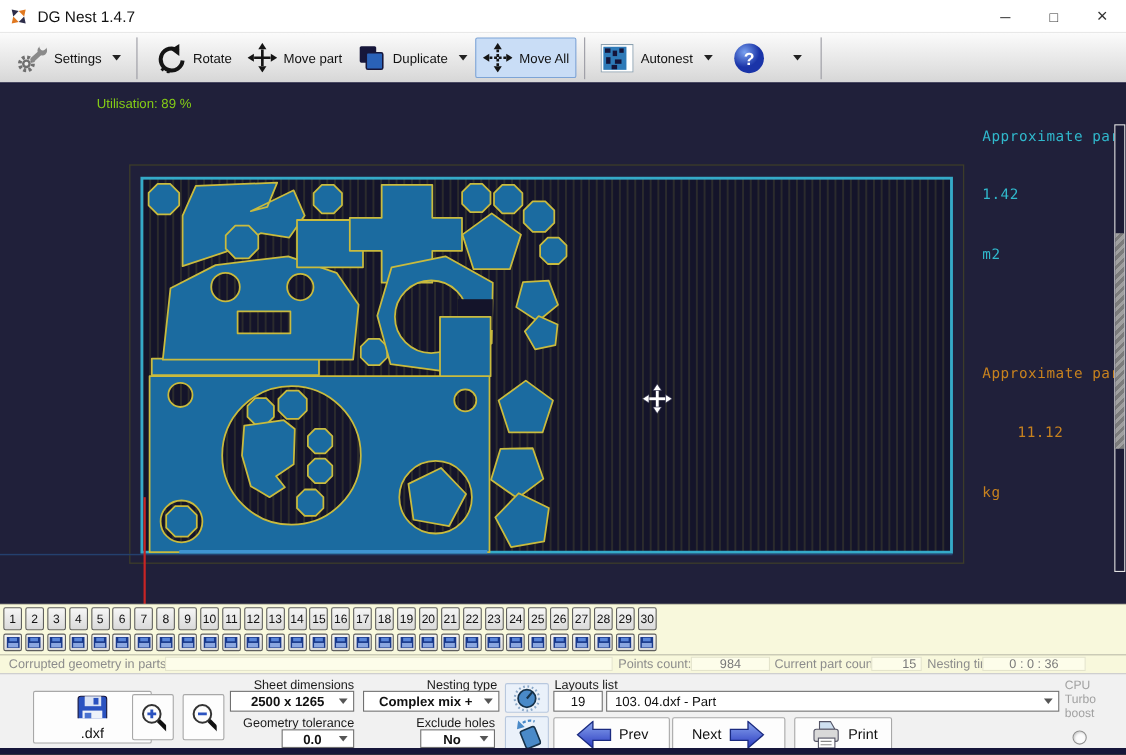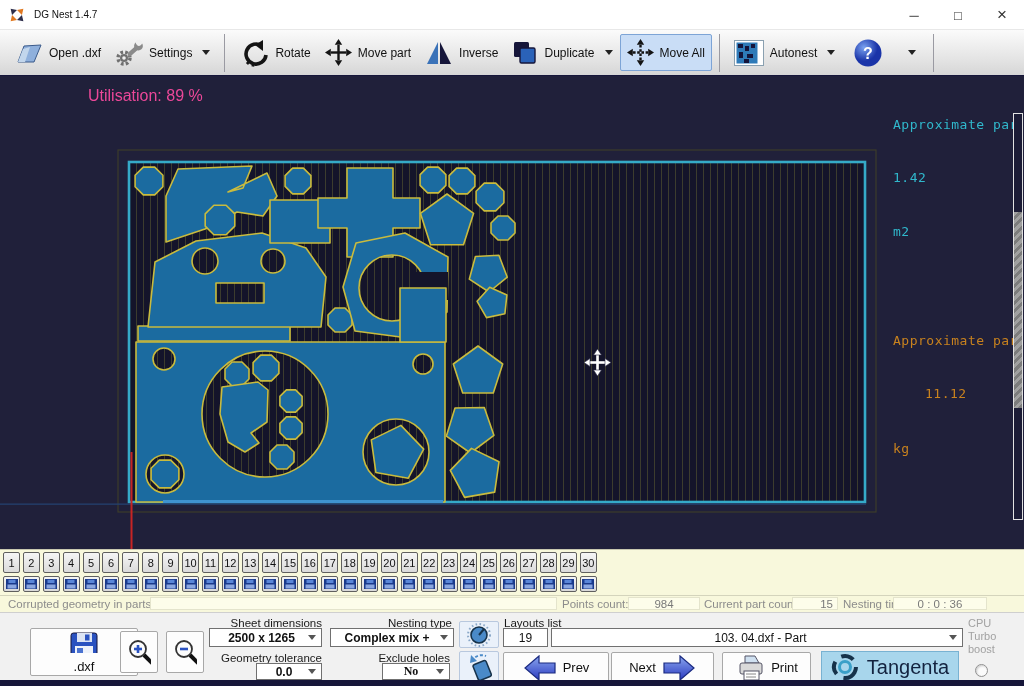--- a/index.html
+++ b/index.html
@@ -4,41 +4,41 @@
 <style>
   html,body{margin:0;padding:0;background:#444;}
   *{box-sizing:border-box;}
   .app{position:relative;width:1024px;height:686px;background:#20203a;overflow:hidden;
        font-family:"Liberation Sans",sans-serif;-webkit-font-smoothing:antialiased;}
 
   
   .titlebar{position:absolute;left:0;top:0;width:1024px;height:30px;background:#ffffff;
             display:flex;align-items:center;border-bottom:1px solid #e8e8e8;}
   .titlebar .appicon{margin:0 8px 0 8px;}
-  .titlebar .title{font-size:10px;color:#111;}
+  .titlebar .title{font-size:14px;color:#111;}
   .wincontrols{position:absolute;right:0;top:0;height:30px;display:flex;}
   .winbtn{width:44px;height:30px;display:flex;align-items:center;justify-content:center;
           font-size:13px;color:#333;cursor:default;}
   .winbtn.close{font-size:17px;}
 
   
   .toolbar{position:absolute;left:0;top:30px;width:1024px;height:46px;
            background:linear-gradient(#fbfbfb,#e2e2e2 70%,#d6d6d6);
            display:flex;align-items:center;padding-left:8px;border-bottom:1px solid #16163a;}
   .tbtn{display:flex;align-items:center;gap:6px;padding:4px 6px;border:1px solid transparent;
         border-radius:2px;font-size:12px;color:#111;white-space:nowrap;}
   .tbtn.selected{background:#c9ddf6;border-color:#7da4d6;}
   .tcaret{width:0;height:0;border-left:4px solid transparent;border-right:4px solid transparent;
           border-top:5px solid #222;margin-left:4px;}
   .tsep{width:1px;height:38px;background:#9a9aa2;margin:0 7px;}
 
   
   .canvas{position:absolute;left:0;top:76px;width:1024px;height:473px;background:#20203a;}
   .nest-svg{position:absolute;left:0;top:0;}
-  .util{position:absolute;left:88px;top:11px;font-size:16px;color:#ec4899;}
+  .util{position:absolute;left:88px;top:11px;font-size:12px;color:#84cc16;}
   .rp{position:absolute;font-family:"DejaVu Sans Mono",monospace;font-size:13px;
       letter-spacing:.5px;width:120px;overflow:hidden;white-space:nowrap;}
   .rp.cyan{color:#30b8cc;}
   .rp.orange{color:#c8821e;}
   .vscroll{position:absolute;left:1013px;top:37px;width:10px;height:407px;
            border:1px solid #e2e2e2;background:#1c1c36;}
   .vthumb{position:absolute;left:0;top:98px;width:8px;height:196px;
           background:repeating-linear-gradient(135deg,#a0a0a0 0 3px,#7c7c7c 3px 6px);}
 
   
@@ -65,21 +65,21 @@
   
   .panel{position:absolute;left:0;top:612px;width:1024px;height:68px;background:#f1f1f1;
          border-top:1px solid #cfcfcf;}
   .pbtn{position:absolute;background:#fdfdfd;border:1px solid #a8a8a8;border-radius:2px;
         display:flex;align-items:center;justify-content:center;gap:6px;font-size:13px;color:#111;}
   .plabel{position:absolute;font-size:11.5px;color:#1a1a1a;text-align:right;}
   .combo{position:absolute;background:#ffffff;border:1px solid #707070;font-size:12px;
          font-weight:bold;color:#111;display:flex;align-items:center;justify-content:center;}
   .combo .ccaret{position:absolute;right:5px;width:0;height:0;border-left:4px solid transparent;
          border-right:4px solid transparent;border-top:5px solid #555;}
-  .combo.leftalign{justify-content:center;padding-left:7px;font-weight:normal;}
+  .combo.leftalign{justify-content:flex-start;padding-left:7px;font-weight:normal;}
   .iconbtn{position:absolute;background:#eaf1fa;border:1px solid #b8c8de;border-radius:2px;
            display:flex;align-items:center;justify-content:center;}
   .brandbtn{position:absolute;left:821px;top:38px;width:138px;height:32px;background:#a8d6ec;
             border:1px solid #78b2d2;display:flex;align-items:center;justify-content:center;
             gap:8px;font-size:20px;color:#13233f;}
   .cputxt{position:absolute;left:968px;top:4px;font-size:11px;line-height:13px;color:#a2a2a2;}
   .radio{position:absolute;left:975px;top:51px;width:13px;height:13px;border-radius:50%;
          border:1px solid #909090;background:#fbfbfb;box-shadow:inset 1px 1px 2px #ccc;}
 
   .bottomstrip{position:absolute;left:0;top:680px;width:1024px;height:6px;background:#16163a;}
@@ -101,27 +101,20 @@
     <span class="title">DG Nest 1.4.7</span>
     <div class="wincontrols">
       <span class="winbtn">─</span>
       <span class="winbtn">□</span>
       <span class="winbtn close">×</span>
     </div>
   </div>
 
   <div class="toolbar">
 
-    <div class="tbtn">
-      <svg width="28" height="26">
-        <polygon points="3,22 9,6 26,5 19,22" fill="#8fb0dc" stroke="#3a5a8a" stroke-width="1"></polygon>
-        <polygon points="3,22 8,9 15,7 10,22" fill="#c2d6ec"></polygon>
-      </svg>
-      <span>Open .dxf</span>
-    </div>
 
     <div class="tbtn">
       <svg width="28" height="28">
         <circle cx="9" cy="19" r="6" fill="none" stroke="#707070" stroke-width="3.4" stroke-dasharray="2.6,2.2"></circle>
         <circle cx="9" cy="19" r="4" fill="#707070"></circle>
         <circle cx="9" cy="19" r="1.8" fill="#efefef"></circle>
         <g transform="rotate(-42 19 11)">
           <rect x="11" y="9" width="15" height="4.4" rx="2" fill="#8a8a8a"></rect>
           <circle cx="25" cy="11" r="4.4" fill="#8a8a8a"></circle>
           <circle cx="27.5" cy="9" r="3" fill="#efefef"></circle>
@@ -151,27 +144,20 @@
         <g fill="#141414">
           <polygon points="13.5,0 9.8,5.8 17.2,5.8"></polygon>
           <polygon points="13.5,27 9.8,21.2 17.2,21.2"></polygon>
           <polygon points="0,13.5 5.8,9.8 5.8,17.2"></polygon>
           <polygon points="27,13.5 21.2,9.8 21.2,17.2"></polygon>
         </g>
       </svg>
       <span>Move part</span>
     </div>
 
-    <div class="tbtn">
-      <svg width="28" height="26">
-        <polygon points="2,24 13,2 13,24" fill="#3a72b8"></polygon>
-        <polygon points="15,2 15,24 26,24" fill="#16163a"></polygon>
-      </svg>
-      <span>Inverse</span>
-    </div>
 
     <div class="tbtn">
       <svg width="26" height="26">
         <rect x="2" y="2" width="15" height="15" rx="1.5" fill="#16163a"></rect>
         <rect x="8" y="8" width="15" height="15" rx="1.5" fill="#2a62b8" stroke="#16163a" stroke-width="1.4"></rect>
       </svg>
       <span>Duplicate</span>
       <span class="tcaret"></span>
     </div>
 
@@ -620,21 +606,21 @@
     </div>
 
     <span class="plabel" style="left:332px;top:4px;width:120px;">Nesting type</span>
     <div class="combo" style="left:330px;top:15px;width:124px;height:19px;">
       <span style="margin-right:10px;">Complex mix +</span>
       <span class="ccaret"></span>
     </div>
 
     <span class="plabel" style="left:332px;top:39px;width:118px;">Exclude holes</span>
     <div class="combo" style="left:382px;top:50px;width:68px;height:17px;">
-      <span style="margin-right:10px;font-family:Liberation Serif, serif;">No</span>
+      <span style="margin-right:10px;">No</span>
       <span class="ccaret"></span>
     </div>
 
     <button class="iconbtn" style="left:459px;top:8px;width:40px;height:27px;">
       <svg width="26" height="26">
         <circle cx="13" cy="13" r="11" fill="none" stroke="#8aa8c8" stroke-width="2" stroke-dasharray="1.6,2.4"></circle>
         <circle cx="13" cy="13" r="8" fill="#4a8ac8" stroke="#16324a" stroke-width="1.6"></circle>
         <line x1="13" y1="13" x2="18" y2="7" stroke="#16324a" stroke-width="2"></line>
       </svg>
     </button>
@@ -686,27 +672,20 @@
       <svg width="30" height="28">
         <polygon points="10,2 20,2 24,9 10,9" fill="#cfe0f0" stroke="#556"></polygon>
         <rect x="5" y="9" width="22" height="11" rx="2" fill="#d9d9d9" stroke="#556"></rect>
         <rect x="9" y="17" width="15" height="9" fill="#ffffff" stroke="#556"></rect>
         <line x1="11" y1="20" x2="21" y2="20" stroke="#888"></line>
         <line x1="11" y1="23" x2="21" y2="23" stroke="#888"></line>
       </svg>
       <span>Print</span>
     </button>
 
-    <button class="brandbtn">
-      <svg width="28" height="28">
-        <circle cx="14" cy="14" r="11" fill="none" stroke="#16324a" stroke-width="4" stroke-dasharray="13,8" transform="rotate(30 14 14)"></circle>
-        <circle cx="14" cy="14" r="5.5" fill="none" stroke="#3aa0c8" stroke-width="3"></circle>
-      </svg>
-      <span>Tangenta</span>
-    </button>
 
     <div class="cputxt">
       <div>CPU</div>
       <div>Turbo</div>
       <div>boost</div>
     </div>
     <div class="radio"></div>
   </div>
 
   <div class="bottomstrip"></div>

